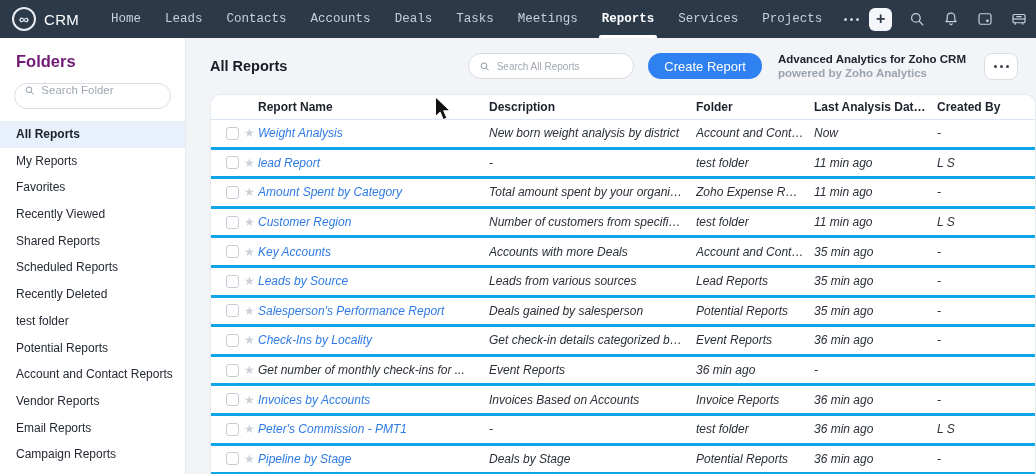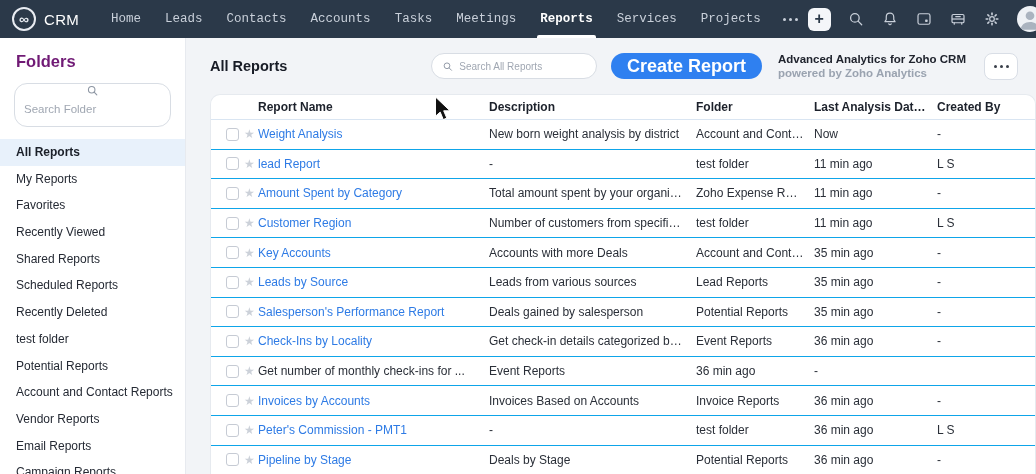--- a/index.html
+++ b/index.html
@@ -50,22 +50,22 @@
   
   .shell { display:flex; height:436px; }
 
   
   .sidebar {
     width:186px; background:#ffffff; border-right:1px solid #e7eaef;
     flex:none; padding-top:14px;
   }
   .sidebar-title { font-size:16.5px; font-weight:700; color:#701a75; padding:0 16px 12px; }
   .folder-search {
-    margin:0 14px 12px; height:44px; border:1px solid #d8dde4; border-radius:13px;
-    background:#fff; display:flex; align-items:center; gap:6px; padding:0 9px;flex-direction:column;
+    margin:0 14px 12px; height:26px; border:1px solid #d8dde4; border-radius:13px;
+    background:#fff; display:flex; align-items:flex-start; gap:6px; padding:0 9px;
   }
   .folder-search input {
     border:none; outline:none; width:100%; font-size:11.5px; color:#3a3f4a;
     font-family:inherit; background:transparent;
   }
   .folder-search input::placeholder { color:#a0a7b2; }
   .side-item {
     height:26.7px; line-height:26.7px; padding:0 16px; font-size:12px;
     color:#252a34; cursor:default; white-space:nowrap; overflow:hidden;
   }
@@ -81,21 +81,21 @@
     width:166px; height:26px; background:#ffffff; border:1px solid #d8dde4;
     border-radius:13px; display:flex; align-items:center; gap:6px; padding:0 10px;
   }
   .report-search input {
     border:none; outline:none; width:100%; font-size:10px; color:#3a3f4a;
     font-family:inherit; background:transparent;
   }
   .report-search input::placeholder { color:#a0a7b2; }
   .create-btn {
     height:26px; padding:0 16px; background:#2f80f0; color:#ffffff; border:none;
-    border-radius:14px; font-size:18px; font-weight:700; font-family:inherit; cursor:pointer;
+    border-radius:14px; font-size:13px; font-weight:400; font-family:inherit; cursor:pointer;
     white-space:nowrap;
   }
   .analytics { line-height:1.25; margin-left:2px; }
   .analytics-title { font-size:11.5px; font-weight:700; color:#20242e; white-space:nowrap; }
   .analytics-sub { font-size:11.5px; font-weight:600; color:#9aa3b0; white-space:nowrap; }
   .hdr-more {
     width:34px; height:27px; background:#ffffff; border:1px solid #d9dee6; border-radius:8px;
     display:flex; align-items:center; justify-content:center; gap:3px; margin-left:4px;
   }
   .hdr-more i { background:#3a3f4a; }
@@ -104,21 +104,21 @@
   .table-card {
     background:#ffffff; border-radius:10px 10px 0 0; margin-left:24px; flex:1;
     border:1px solid #e6eaef; border-bottom:none; overflow:hidden;
   }
   .thead, .trow {
     display:grid; grid-template-columns:47px 231px 207px 118px 123px auto;
     align-items:center;
   }
   .thead { height:25px; border-bottom:1px solid #d9e5f2; font-weight:700; color:#1c212b; }
   .thead .cell { font-size:12px; }
-  .trow { height:29.6px; border-bottom:1px solid #0ea5e9; }
+  .trow { height:29.6px; border-bottom:3px solid #0ea5e9;font-style:italic; }
   .cell { overflow:hidden; white-space:nowrap; text-overflow:ellipsis; padding-right:10px; }
   .cell.sel { display:flex; align-items:center; gap:5px; padding-left:15px; overflow:visible; }
   .cbx { width:13px; height:13px; border:1.5px solid #c6cbd4; border-radius:3px; background:#fff; flex:none; }
   .star { color:#ccd1d9; font-size:12px; line-height:1; flex:none; }
   .star::before { content:"★"; }
   .cell.name { color:#2e7be5; font-weight:500; }
   .cell.desc, .cell.folder, .cell.date, .cell.created { color:#2a2f38; }
   .sort-caret {
     display:inline-block; width:0; height:0; border-left:4px solid transparent;
     border-right:4px solid transparent; border-top:5px solid #5a6270;
@@ -134,20 +134,21 @@
 <div class="topnav">
   <div class="brand">
     <span class="logo-circle">∞</span>
     <span class="brand-name">CRM</span>
   </div>
   <div class="nav-menu">
       <div class="nav-item">Home</div>
       <div class="nav-item">Leads</div>
       <div class="nav-item">Contacts</div>
       <div class="nav-item">Accounts</div>
+      <div class="nav-item">Deals</div>
       <div class="nav-item">Tasks</div>
       <div class="nav-item">Meetings</div>
       <div class="nav-item active">Reports</div>
       <div class="nav-item">Services</div>
       <div class="nav-item">Projects</div>
     </div>
   <div class="nav-more">
     <i></i>
       <i></i>
       <i></i>

